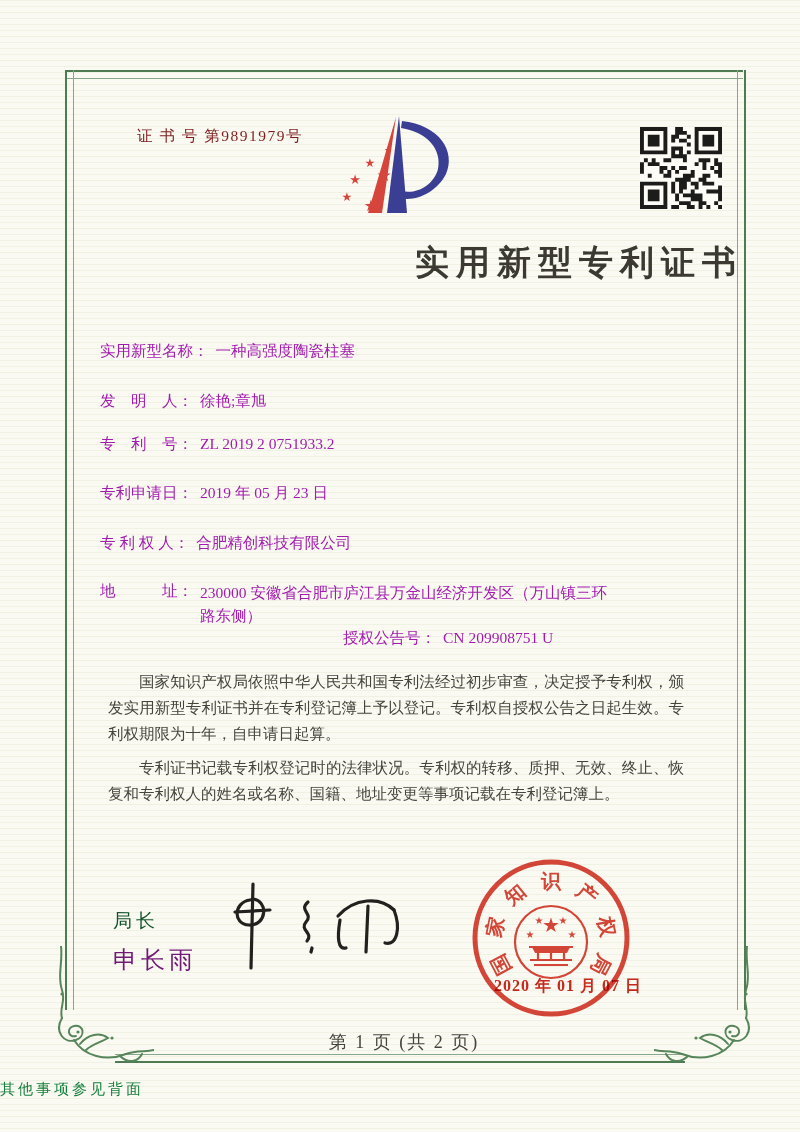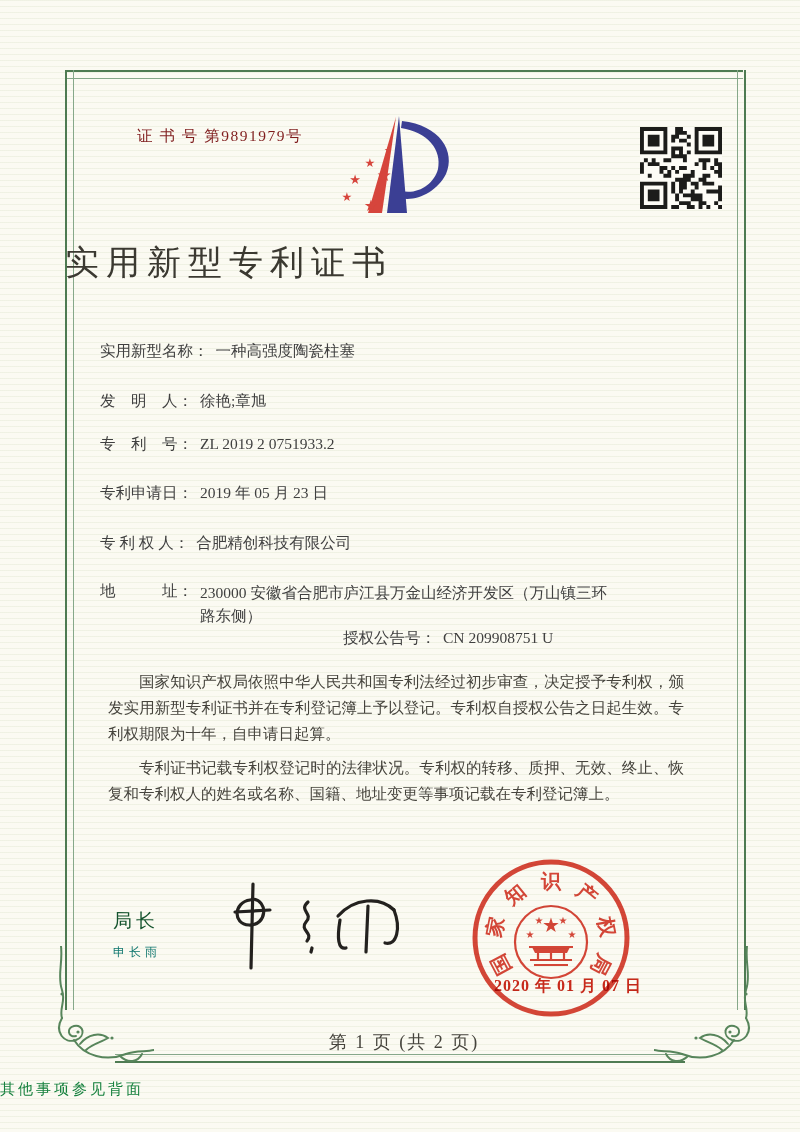--- a/index.html
+++ b/index.html
@@ -16,32 +16,32 @@
   .abs{position:absolute;}
   
   .frame-top{left:65px;top:70px;width:678px;height:6px;border-top:2px solid #4e7b52;border-bottom:1px solid #86a889;}
   .frame-left{left:65px;top:70px;width:6px;height:940px;border-left:2px solid #4e7b52;border-right:1px solid #86a889;}
   .frame-right{left:737px;top:70px;width:6px;height:940px;border-right:2px solid #4e7b52;border-left:1px solid #86a889;}
   .frame-bottom{left:115px;top:1054px;width:570px;height:6px;border-bottom:2px solid #4e7b52;border-top:1px solid #86a889;}
   .flourish{width:100px;height:118px;}
   .flourish-right{transform:scaleX(-1);}
 
   .cert-no{left:100px;top:126px;font-size:15.5px;letter-spacing:1.5px;color:#7f1d1d;margin-left:37px;}
-  .title{left:65px;top:240px;width:678px;text-align:left;font-size:34px;font-weight:400;letter-spacing:7px;color:#3b3931;}
+  .title{left:65px;top:240px;width:678px;text-align:right;font-size:34px;font-weight:700;letter-spacing:7px;color:#3b3931;}
 
-  .row{left:100px;font-size:15.5px;white-space:nowrap;color:#404040;}
+  .row{left:100px;font-size:15.5px;white-space:nowrap;color:#a21caf;}
   .row .val{margin-left:7px;}
   .addr-val{display:inline-block;width:408px;vertical-align:top;line-height:23px;white-space:normal;}
   .grp2{position:absolute;left:243px;top:0;}
 
   .paras{left:100px;top:661px;width:592px;font-size:15.5px;line-height:26px;text-align:justify;color:#46443d;}
   .paras p{margin:8px;text-indent:2em;}
 
   .signer-title{left:113px;top:908px;font-size:19px;letter-spacing:4px;color:#14532d;}
-  .signer-name{left:113px;top:944px;font-size:12px;letter-spacing:4px;color:#0f766e;}
+  .signer-name{left:113px;top:944px;font-size:24px;letter-spacing:4px;color:#701a75;}
   .signature{left:222px;top:878px;}
   .seal{left:466px;top:852px;mix-blend-mode:multiply;opacity:.93;}
   .seal-date{left:494px;top:976px;font-size:16px;font-weight:600;letter-spacing:1px;color:#cc2a1c;mix-blend-mode:multiply;}
 
   .page-no{left:65px;top:1030px;width:678px;text-align:center;font-size:18px;letter-spacing:2px;color:#46443d;}
   .back-note{left:0;top:1080px;width:800px;text-align:left;font-size:15px;letter-spacing:3px;color:#15803d;}
 </style>
 </head>
 <body>
 

